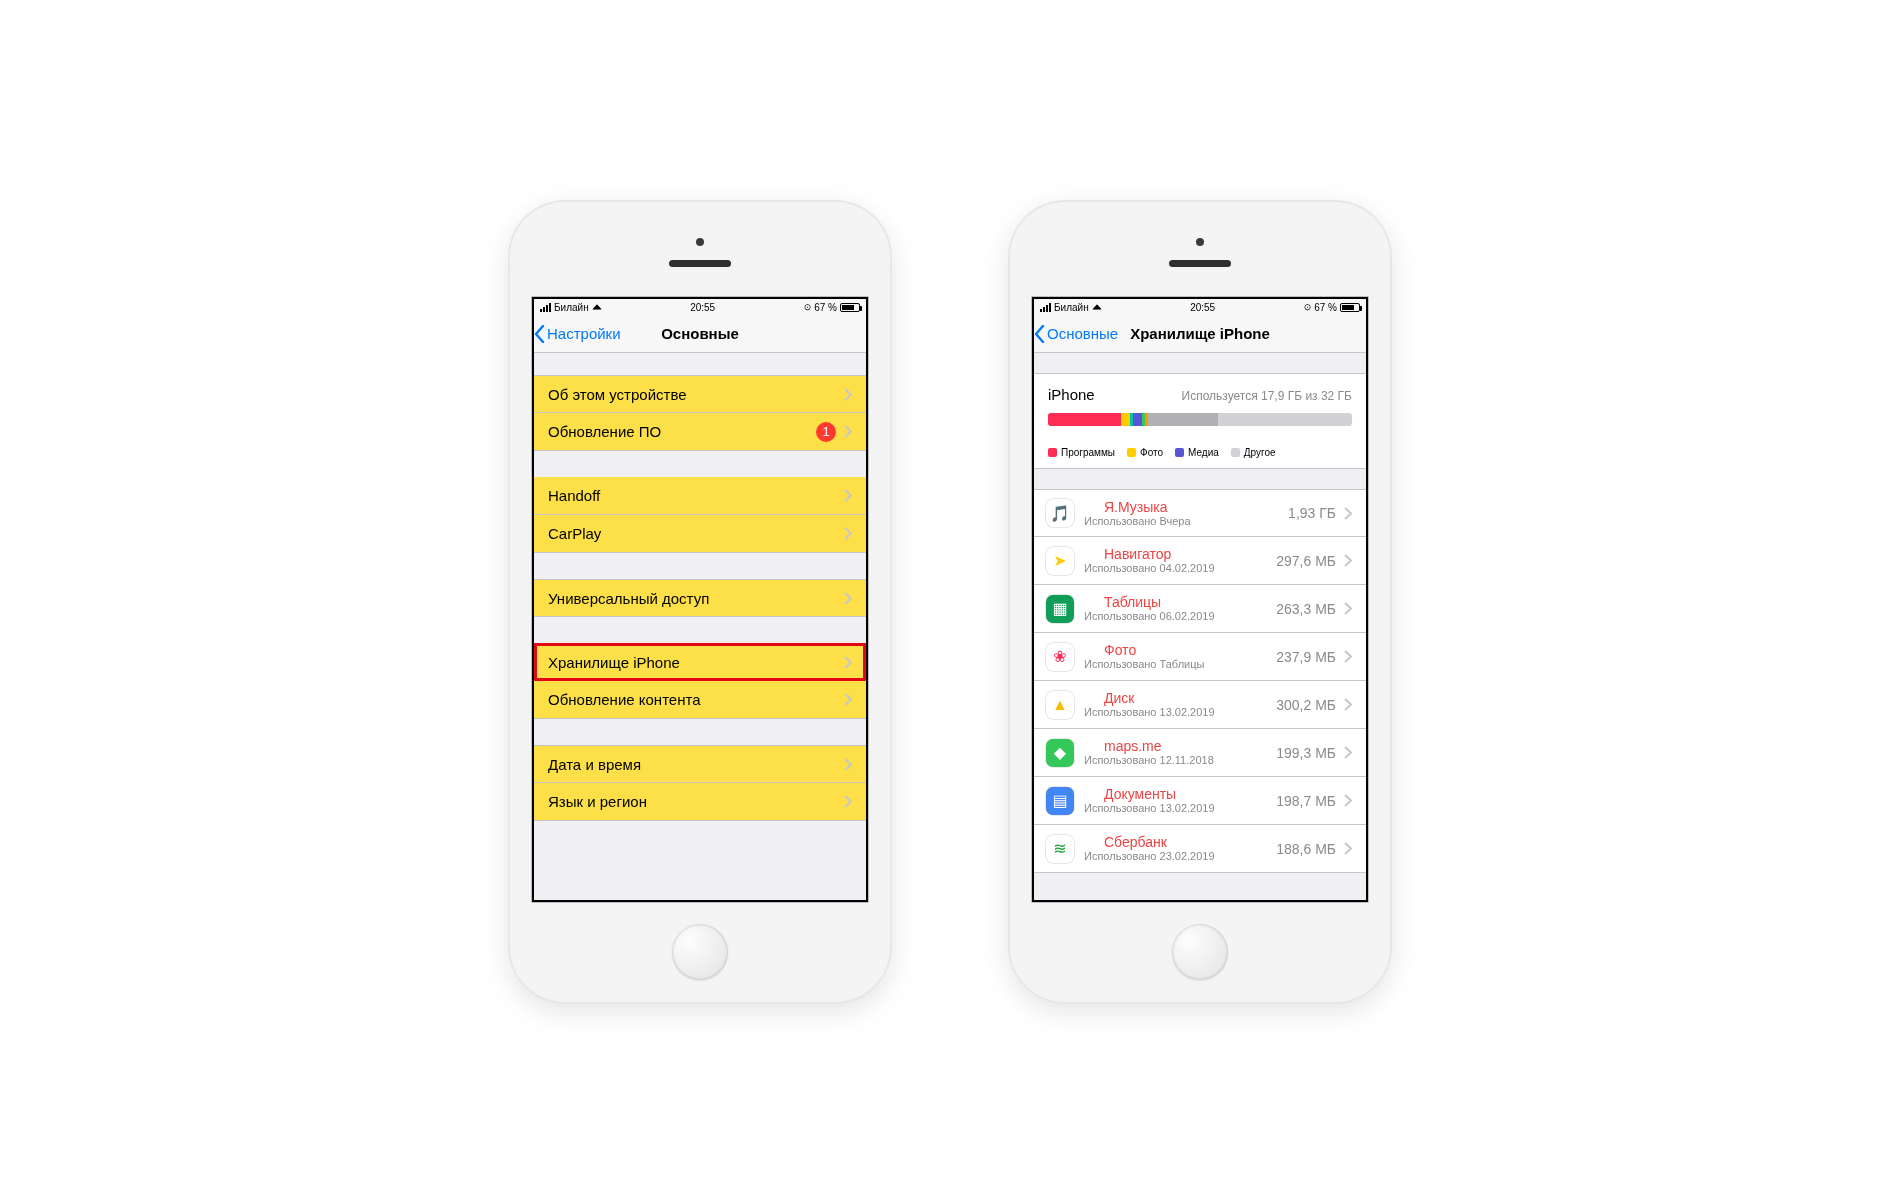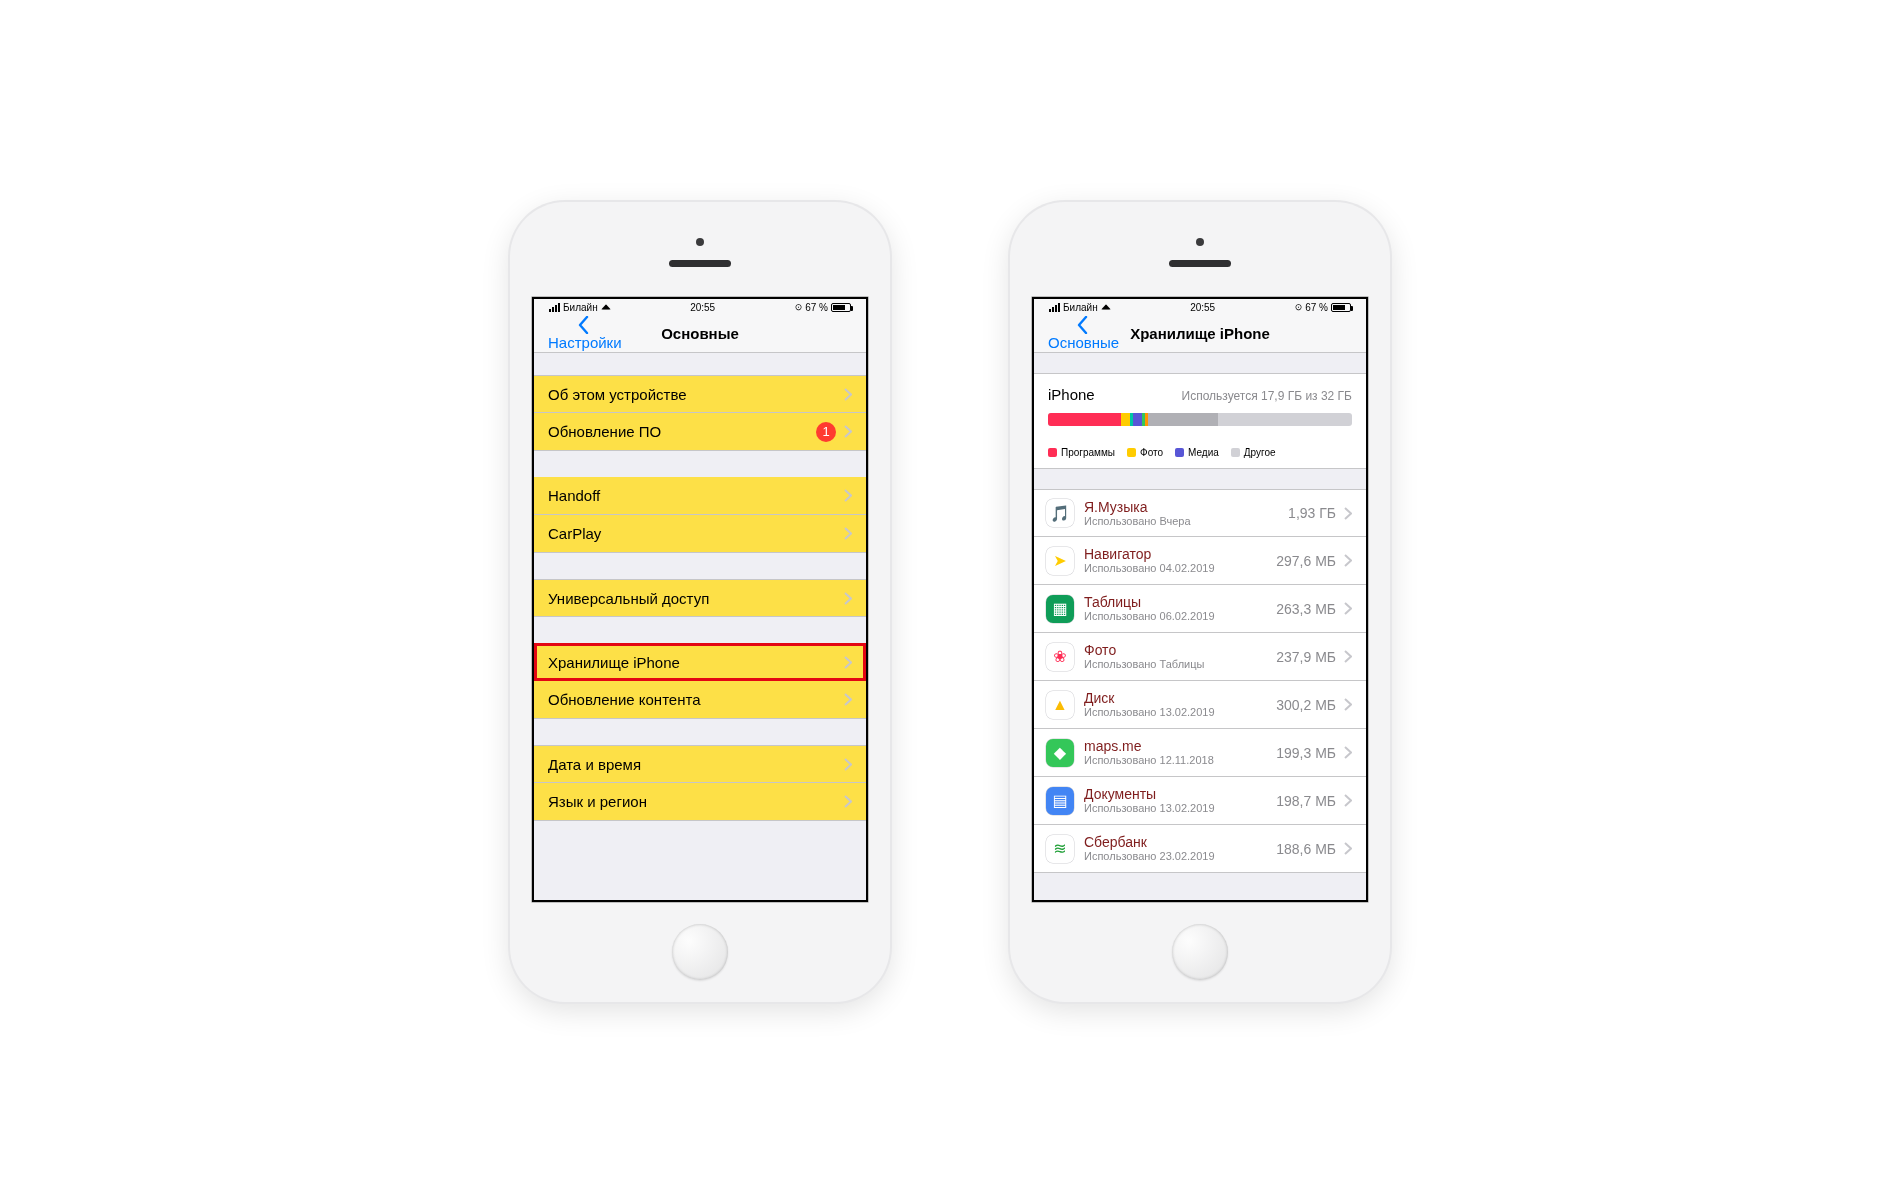--- a/index.html
+++ b/index.html
@@ -50,21 +50,21 @@
     display: flex;
     flex-direction: column;
     box-shadow: 0 0 0 0.5px #888;
   }
   .status-bar {
     height: 16px;
     background: #f7f7f8;
     display: flex;
     align-items: center;
     justify-content: space-between;
-    padding: 0 15px;
+    padding: 0 6px;
     font-size: 10px;
     font-weight: 500;
     color: #000;
   }
   .status-left, .status-right { display: flex; align-items: center; gap: 3px; }
   .signal-bars { display: flex; align-items: flex-end; gap: 1px; }
   .signal-bars span { width: 2px; background: #000; }
   .signal-bars span:nth-child(1){height:3px} .signal-bars span:nth-child(2){height:5px}
   .signal-bars span:nth-child(3){height:7px} .signal-bars span:nth-child(4){height:9px}
   .wifi-ic { width: 0; height: 0; border-left:5px solid transparent; border-right:5px solid transparent; border-bottom:8px solid #000; border-radius:2px; transform: scaleY(0.7);}
@@ -78,22 +78,21 @@
     background: #f7f7f8;
     border-bottom: 1px solid #c6c6c8;
     display: flex;
     align-items: center;
     position: relative;
   }
   .nav-back {
     display: flex; align-items: center;
     color: #007aff;
     font-size: 15px;
-    padding-left: 14px;
-    flex-direction: column;
+    padding-left: 0;
   }
   .nav-back svg { width: 11px; height: 18px; margin-right: 2px; }
   .nav-title {
     position: absolute; left: 0; right: 0;
     text-align: center;
     font-size: 15px;
     font-weight: 600;
     color: #000;
     pointer-events: none;
   }
@@ -163,21 +162,21 @@
   }
   .app-row.first { border-top: 0.5px solid #c6c6c8; }
   .app-icon {
     width: 28px; height: 28px; border-radius: 7px;
     margin-right: 10px;
     display:flex; align-items:center; justify-content:center;
     font-size: 16px; color:#fff;
     flex-shrink: 0;
   }
   .app-text { flex: 1; overflow: hidden; }
-  .app-name { font-size: 14px; color: #7f1d1d; line-height: 1.15; }
+  .app-name { font-size: 14px; color: #ef4444; line-height: 1.15; margin-left: 20px; }
   .app-sub  { font-size: 11px; color: #8a8a8e; line-height: 1.15; }
   .app-size { font-size: 14px; color: #8a8a8e; margin-right: 8px; white-space: nowrap;}
 </style>
 </head>
 <body>
 
 <div class="phone">
   <div class="speaker"></div>
   <div class="screen">
     <div class="status-bar">

